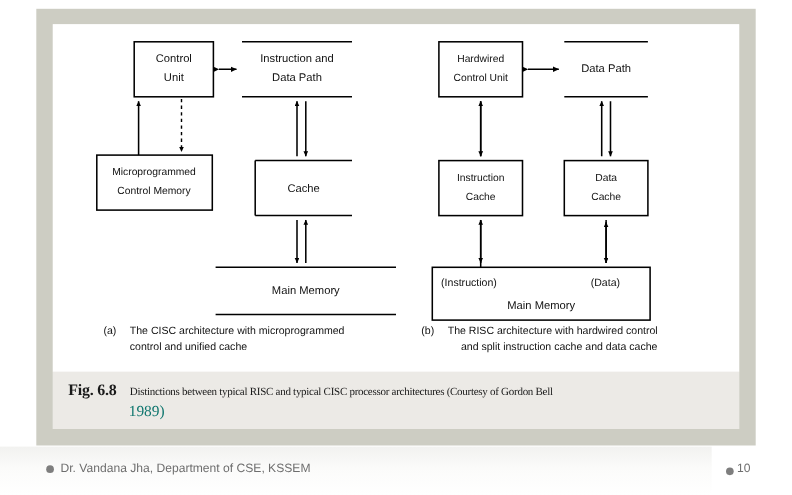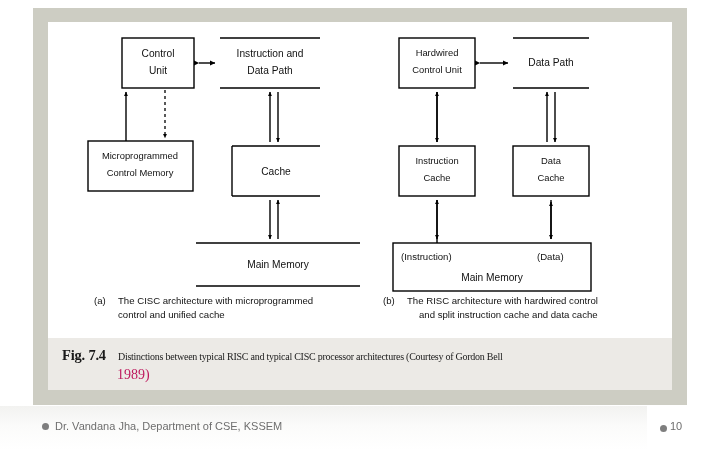--- a/index.html
+++ b/index.html
@@ -83,21 +83,21 @@
     font-family: "Liberation Serif", serif;
     font-size: 10px;
     color: #1a1a1a;
     letter-spacing: -0.25px;
   }
   #cap-line1 { white-space: nowrap; }
   #cap-line2 {
     margin-left: 55px;
     font-family: "Liberation Serif", serif;
     font-size: 14px;
-    color: #be185d;
+    color: #0f766e;
   }
 
   
   #footer {
     position: absolute;
     left: 0;
     top: 406px;
     width: 647px;
     height: 44px;
     background: linear-gradient(to bottom, #f2f2f0 0%, #fbfbfa 45%, #ffffff 100%);
@@ -295,21 +295,21 @@
             <text class="subcap" x="371" y="296">and split instruction cache and data cache</text>
           </g>
 
         </svg>
       </div>
     </div>
 
     <div id="caption-band">
       <div id="caption-row">
         <div id="cap-line1">
-          <span class="cap-fig">Fig. 7.4</span><span class="cap-text" style="margin-left:12px;">Distinctions between typical RISC and typical CISC processor architectures (Courtesy of Gordon Bell</span>
+          <span class="cap-fig">Fig. 6.8</span><span class="cap-text" style="margin-left:12px;">Distinctions between typical RISC and typical CISC processor architectures (Courtesy of Gordon Bell</span>
         </div>
         <div id="cap-line2">1989)</div>
       </div>
     </div>
 
   </div>
 </div>
 
 <div id="footer">
   <div id="footer-left">

